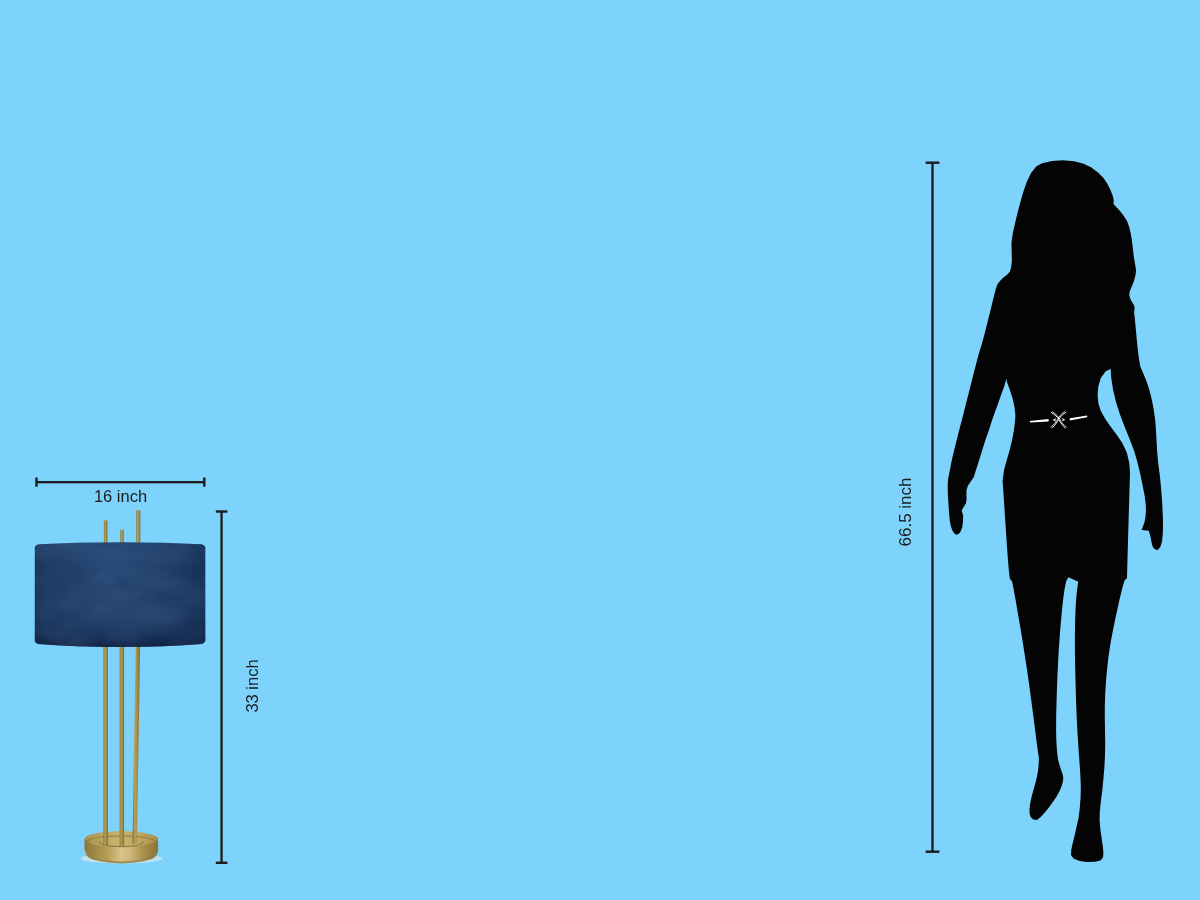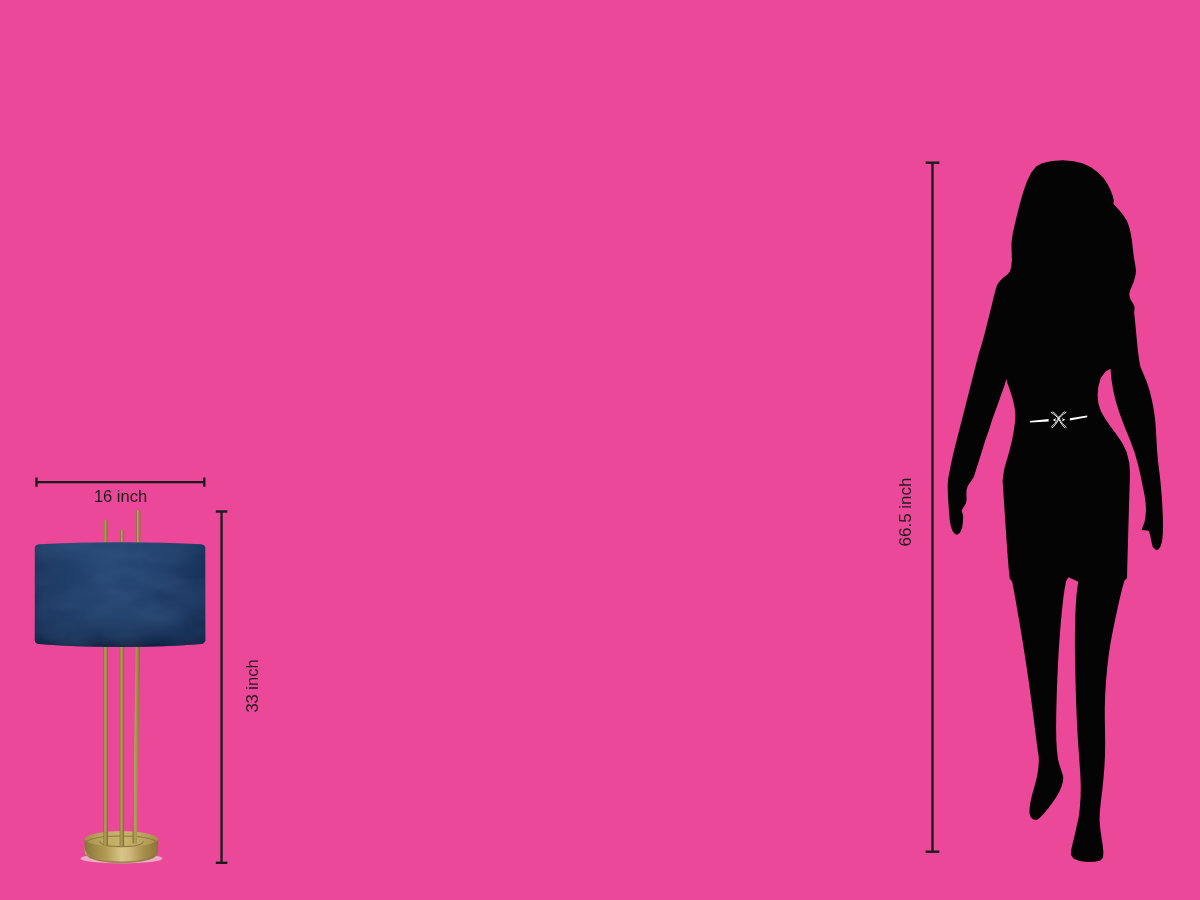--- a/index.html
+++ b/index.html
@@ -1,15 +1,15 @@
 <!DOCTYPE html>
 <html><head><meta charset="utf-8">
 <style>
 html,body{margin:0;padding:0;background:#ffffff;}
-#page{position:relative;width:1200px;height:900px;background:#ec4899;overflow:hidden;}
+#page{position:relative;width:1200px;height:900px;background:#7dd3fc;overflow:hidden;}
 svg{display:block;}
 text{font-family:"Liberation Sans",sans-serif;fill:#1b1b1b;}
 </style></head>
 <body>
 <div id="page">
 <svg width="1200" height="900" viewBox="0 0 1200 900">
 <defs>
   <linearGradient id="shadeH" x1="0" y1="0" x2="1" y2="0">
     <stop offset="0" stop-color="#17335a"></stop>
     <stop offset="0.06" stop-color="#1d3a64"></stop>

